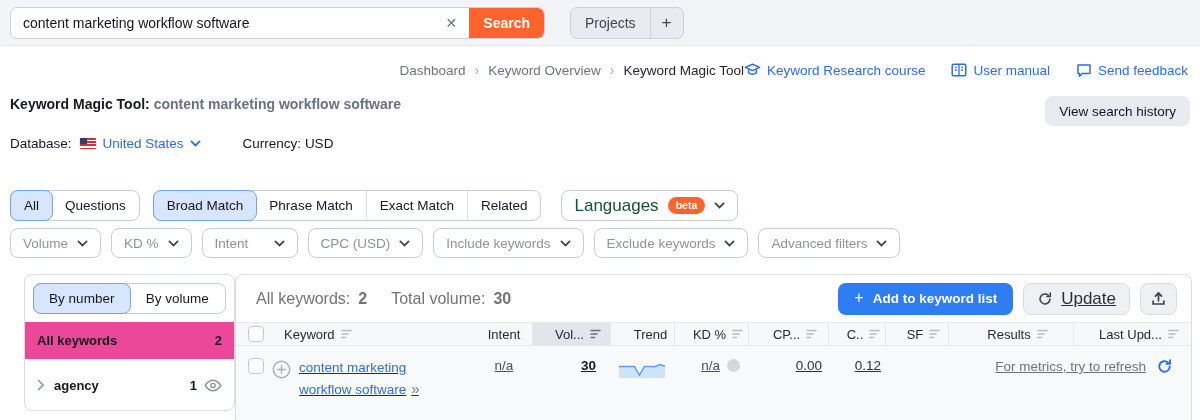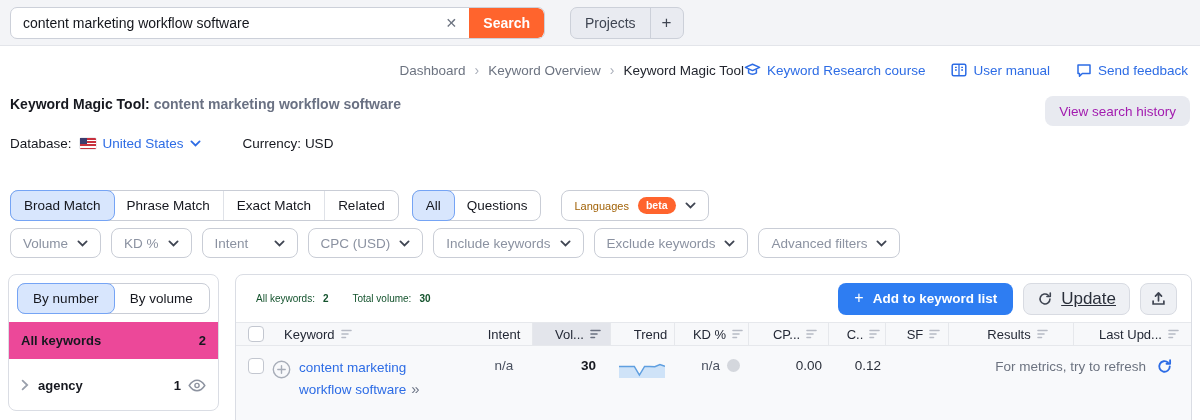--- a/index.html
+++ b/index.html
@@ -23,79 +23,79 @@
   .crumb-link { cursor:pointer; }
   .crumb-sep { color:#a9aeb9; font-size:14px; }
   .crumb-current { color:#23262f; }
   .quick-links { display:flex; align-items:center; gap:26px; }
   .qlink { display:flex; align-items:center; gap:6px; color:#2d6ce5; font-size:13.5px; cursor:pointer; text-decoration:none; }
 
   
   .title-row { position:absolute; top:96px; left:10px; right:10px; display:flex; justify-content:space-between; align-items:flex-start; }
   .page-title { font-size:14px; font-weight:700; color:#16181f; }
   .page-title .query { color:#6a7183; }
-  .history-btn { border:none; background:#e8eaf0; color:#a21caf; font-size:13.5px; height:30px; padding:0 14px; border-radius:8px; cursor:pointer; }
+  .history-btn { border:none; background:#e8eaf0; color:#0f172a; font-size:13.5px; height:30px; padding:0 14px; border-radius:8px; cursor:pointer; }
 
   
   .meta-row { position:absolute; top:136px; left:10px; display:flex; align-items:center; font-size:13.5px; color:#16181f; }
   .us-flag { position:relative; width:16px; height:11px; margin:0 7px 0 8px; border-radius:1px;
     background:repeating-linear-gradient(180deg,#c8313e 0 1.6px,#fff 1.6px 3.2px); box-shadow:0 0 0 0.5px #d8dbe2; }
   .us-flag::before { content:""; position:absolute; top:0; left:0; width:7px; height:6px; background:#3c3b6e; }
   .db-link { display:flex; align-items:center; gap:6px; color:#2d6ce5; cursor:pointer; }
   .currency { margin-left:42px; }
 
   
   .tabs-row { position:absolute; top:190px; left:10px; display:flex; align-items:center; gap:13px; }
   .tab-group { display:flex; align-items:stretch; height:31px; border:1px solid #c9cdd6; border-radius:8px; background:#fff; }
   .tab { display:flex; align-items:center; padding:0 13px; font-size:13.5px; color:#16181f; border-right:1px solid #dfe2e8; cursor:pointer; white-space:nowrap; }
   .tab:last-child { border-right:none; }
   .tab.active { background:#d8e6fd; border:1px solid #75a4f5; border-radius:8px; margin:-1px; position:relative; z-index:1; }
   .lang-btn { display:flex; align-items:center; gap:9px; height:31px; border:1px solid #c9cdd6; border-radius:8px; background:#fff; padding:0 12px; cursor:pointer; margin-left:7px; }
-  .lang-label { font-size:11px; color:#a16207; }
+  .lang-label { font-size:17px; color:#14532d; }
   .beta-badge { background:#ff642d; color:#fff; font-size:10.5px; font-weight:700; border-radius:9px; padding:2px 8px 3px; }
 
   
   .filters-row { position:absolute; top:228px; left:10px; display:flex; gap:10px; }
   .filter-btn { display:flex; align-items:center; gap:9px; height:30px; border:1px solid #c9cdd6; border-radius:8px; background:#fff; padding:0 12px; font-size:13.5px; color:#8b92a1; cursor:pointer; white-space:nowrap; }
   .filter-btn.wide { min-width:96px; justify-content:space-between; }
 
   
-  .sidebar { position:absolute; left:8px; top:274px; width:211px; height:137px; border:1px solid #dadde4; border-radius:8px; background:#fff; overflow:hidden; }
+  .sidebar { position:absolute; left:24px; top:274px; width:211px; height:137px; border:1px solid #dadde4; border-radius:8px; background:#fff; overflow:hidden; }
   .toggle-wrap { margin:8px; height:31px; border:1px solid #c9cdd6; border-radius:8px; display:flex; }
   .toggle { flex:1; display:flex; align-items:center; justify-content:center; font-size:13.5px; color:#16181f; cursor:pointer; white-space:nowrap; }
   .toggle.active { background:#d8e6fd; border:1px solid #75a4f5; border-radius:8px; margin:-1px; }
   .side-row { display:flex; align-items:center; justify-content:space-between; padding:0 12px; font-size:13px; font-weight:700; color:#16181f; }
   .side-row.all { height:37px; background:#ec4899; }
   .side-row.group { height:52px; cursor:pointer; }
   .side-left { display:flex; align-items:center; gap:9px; }
   .side-right { display:flex; align-items:center; gap:7px; }
 
   
   .results-card { position:absolute; left:235px; top:274px; width:957px; height:170px; border:1px solid #dadde4; border-radius:8px; background:#fff; overflow:hidden; }
   .summary-bar { height:47px; display:flex; align-items:center; justify-content:space-between; padding:0 14px 0 20px; }
-  .summary-left { display:flex; align-items:center; gap:8px; font-size:10px; color:#14532d; }
+  .summary-left { display:flex; align-items:center; gap:8px; font-size:16px; color:#737373; }
   .summary-left b { font-weight:700; }
   .sum-gap { width:8px; }
   .summary-actions { display:flex; align-items:center; gap:10px; }
   .add-btn { display:flex; align-items:center; gap:9px; border:none; background:#2e7df2; color:#fff; font-size:13.5px; font-weight:700; height:32px; padding:0 16px; border-radius:8px; cursor:pointer; }
   .add-plus { font-size:16px; font-weight:400; margin-top:-1px; }
   .update-btn { display:flex; align-items:center; gap:8px; background:#eef0f4; border:1px solid #d8dbe2; color:#2a2f3a; font-size:17px; height:32px; padding:0 13px; border-radius:8px; cursor:pointer;text-decoration:underline; }
   .export-btn { display:flex; align-items:center; justify-content:center; background:#eef0f4; border:1px solid #d8dbe2; width:37px; height:32px; border-radius:8px; cursor:pointer; }
 
   .grid-row { display:grid; grid-template-columns:36px 204px 56px 78px 64px 74px 80px 57px 63px 125px 1fr; }
   .table-head { height:24px; background:#f7f8fa; border-top:1px solid #e6e8ec; border-bottom:1px solid #e6e8ec; align-items:center; font-size:13px; color:#242936; }
   .th { display:flex; align-items:center; justify-content:center; gap:6px; height:100%; white-space:nowrap; }
   .th.left { justify-content:flex-start; padding-left:12px; }
   .bl { border-left:1px solid #e6e8ec;padding-left:16px; }
   .th-vol { background:#e3e5eb; }
   .checkbox { width:16px; height:16px; background:#fff; border:1px solid #c3c7d0; border-radius:4px; cursor:pointer; }
   .cb-cell { display:flex; align-items:center; padding-left:12px; }
 
   .table-row { height:83px; background:#f8f9fb; align-items:flex-start; padding-top:12px; font-size:13.5px; color:#2a2f3a; }
-  .td { display:flex; align-items:center; }
+  .td { display:flex; align-items:center;text-decoration:underline; }
   .kw-cell { gap:8px; align-items:flex-start; }
   .kw-text { width:136px; color:#2d6ce5; line-height:1.45; cursor:pointer; }
   .kw-arrows { color:#6e7687; font-size:15px; letter-spacing:-1px; margin-left:5px; cursor:pointer; }
   .vol-cell { justify-content:flex-end; padding-right:14px; font-weight:700; color:#16181f; }
   .kd-cell { justify-content:flex-end; gap:7px; padding-right:8px; color:#4a5160; }
   .kd-dot { width:13px; height:13px; border-radius:50%; background:#d4d7dd; }
   .num-cell { justify-content:flex-end; padding-right:6px; }
   .com-cell { justify-content:flex-end; padding-right:4px; }
   .intent-cell { justify-content:center; color:#4a5160; }
   .note-cell { grid-column:9 / 12; justify-content:flex-end; gap:10px; padding-right:18px; color:#6c7380; }
@@ -177,28 +177,28 @@
         </span>
     </span>
     <span class="currency">
       <span>Currency:</span>
       <span>USD</span>
     </span>
   </div>
 
   <div class="tabs-row">
     <div class="tab-group">
+      <div class="tab active">All</div>
+      <div class="tab">Questions</div>
+    </div>
+    <div class="tab-group">
       <div class="tab active">Broad Match</div>
       <div class="tab">Phrase Match</div>
       <div class="tab">Exact Match</div>
       <div class="tab">Related</div>
-    </div>
-    <div class="tab-group">
-      <div class="tab active">All</div>
-      <div class="tab">Questions</div>
     </div>
     <div class="lang-btn">
       <span class="lang-label">Languages</span>
       <span class="beta-badge">beta</span>
       <span class="icon">
           <svg width="11" height="7" viewBox="0 0 11 7">
             <path d="M1.4 1.4 5.5 5.4 9.6 1.4" fill="none" stroke="#3f4552" stroke-width="1.8" stroke-linecap="round"></path>
           </svg>
         </span>
     </div>

